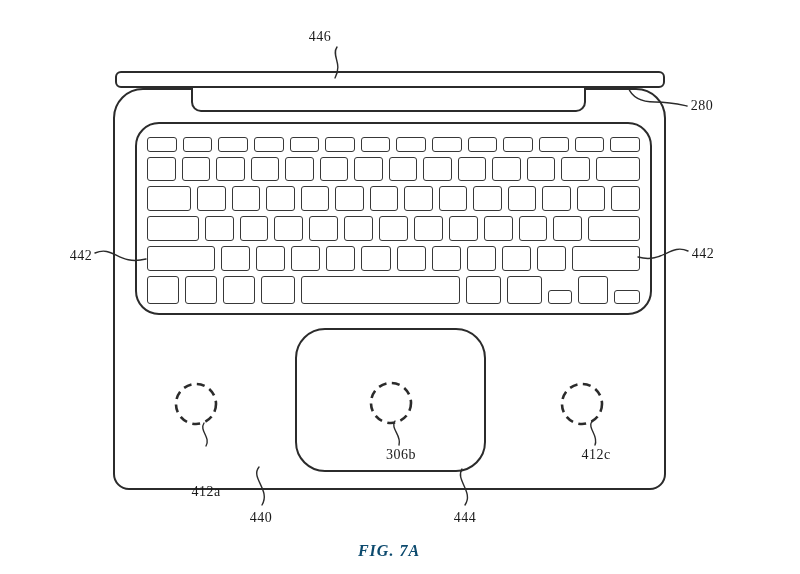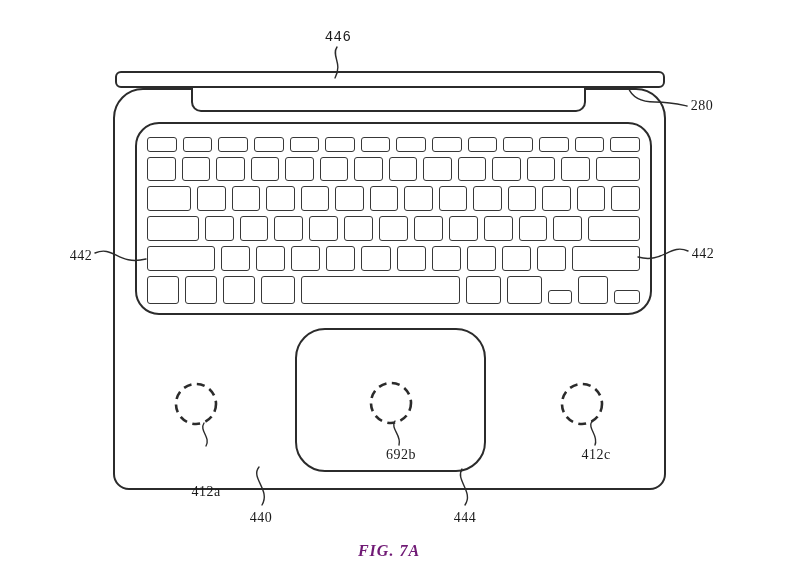--- a/index.html
+++ b/index.html
@@ -120,21 +120,21 @@
     white-space: nowrap;
     z-index: 6;
   }
   .fig-caption {
     position: absolute;
     left: 389px; top: 551px;
     transform: translate(-50%, -50%);
     font-size: 16px;
     font-weight: bold;
     font-style: italic;
-    color: #701a75;
+    color: #0c4a6e;
     letter-spacing: 1px;
     white-space: nowrap;
     z-index: 6;
   }
 </style>
 </head>
 <body>
 
 <div id="figure">
 
@@ -247,25 +247,25 @@
     <path d="M 204 423 C 199 431 211 437 206 446"></path>
     <path d="M 395 421 C 390 429 402 435 399 445"></path>
     <path d="M 592 421 C 587 429 599 435 595 445"></path>
     <path d="M 259 467 C 250 478 271 490 262 505"></path>
     <path d="M 462 469 C 455 480 474 492 465 505"></path>
     <circle cx="196" cy="404" r="20"></circle>
     <circle cx="391" cy="403" r="20"></circle>
     <circle cx="582" cy="404" r="20"></circle>
   </svg>
 
-  <div class="ref-label" style="left:338px; top:37px;font-family:Liberation Mono, monospace;">446</div>
+  <div class="ref-label" style="left:320px; top:37px;">446</div>
   <div class="ref-label" style="left:702px; top:106px;">280</div>
   <div class="ref-label" style="left:81px;  top:256px;">442</div>
   <div class="ref-label" style="left:703px; top:254px;">442</div>
   <div class="ref-label" style="left:206px; top:455px;margin-top:37px;">412a</div>
-  <div class="ref-label" style="left:401px; top:455px;">692b</div>
+  <div class="ref-label" style="left:401px; top:455px;">306b</div>
   <div class="ref-label" style="left:596px; top:455px;">412c</div>
   <div class="ref-label" style="left:261px; top:518px;">440</div>
   <div class="ref-label" style="left:465px; top:518px;text-align:center;">444</div>
 
   <div class="fig-caption">FIG. 7A</div>
 
 </div>
 
 </body></html>

